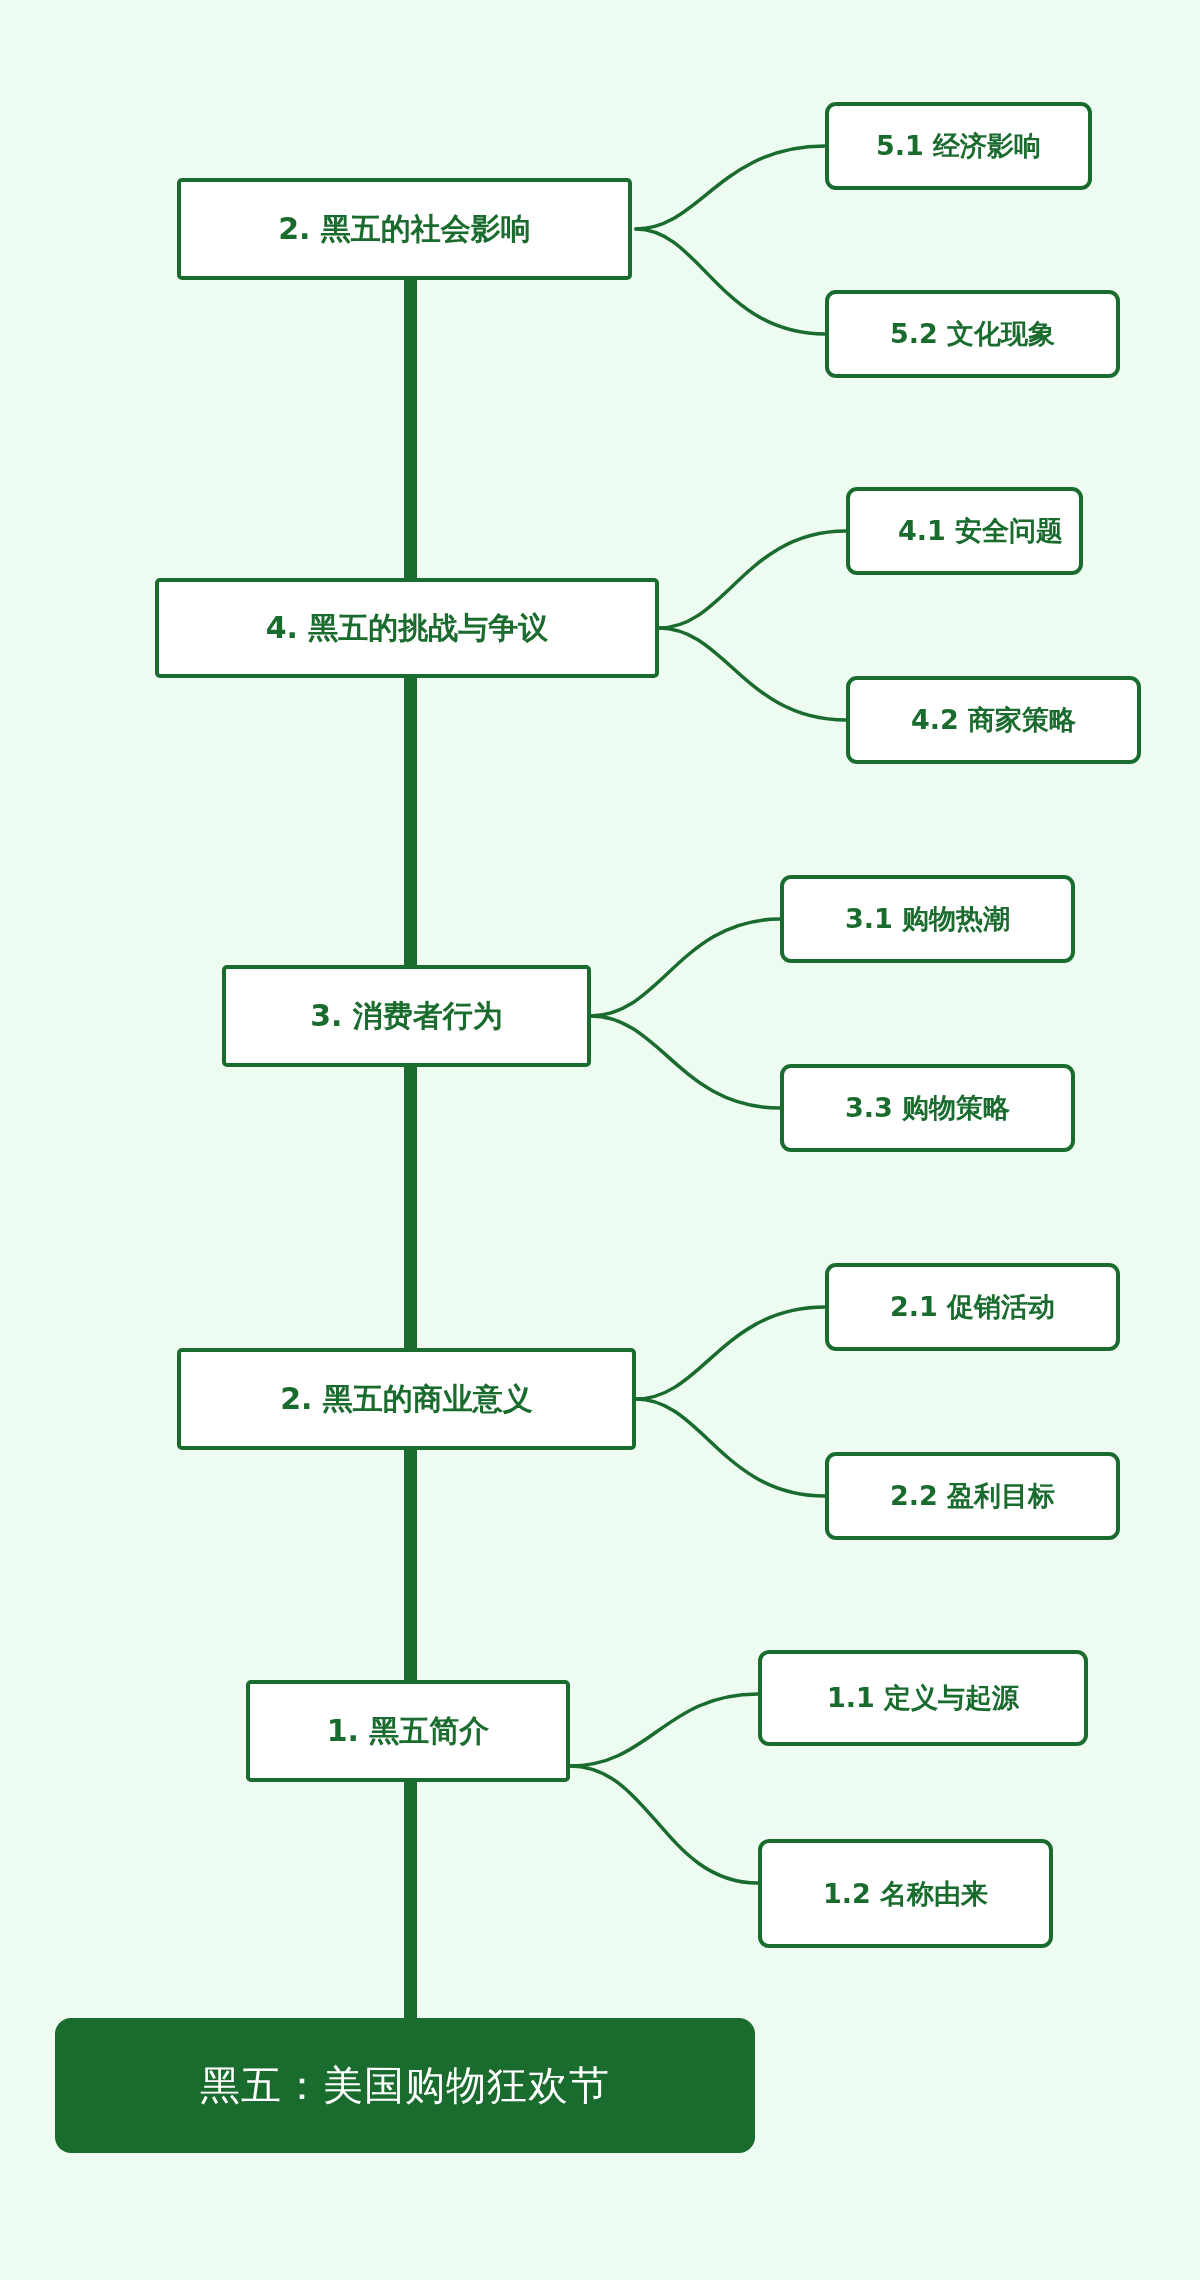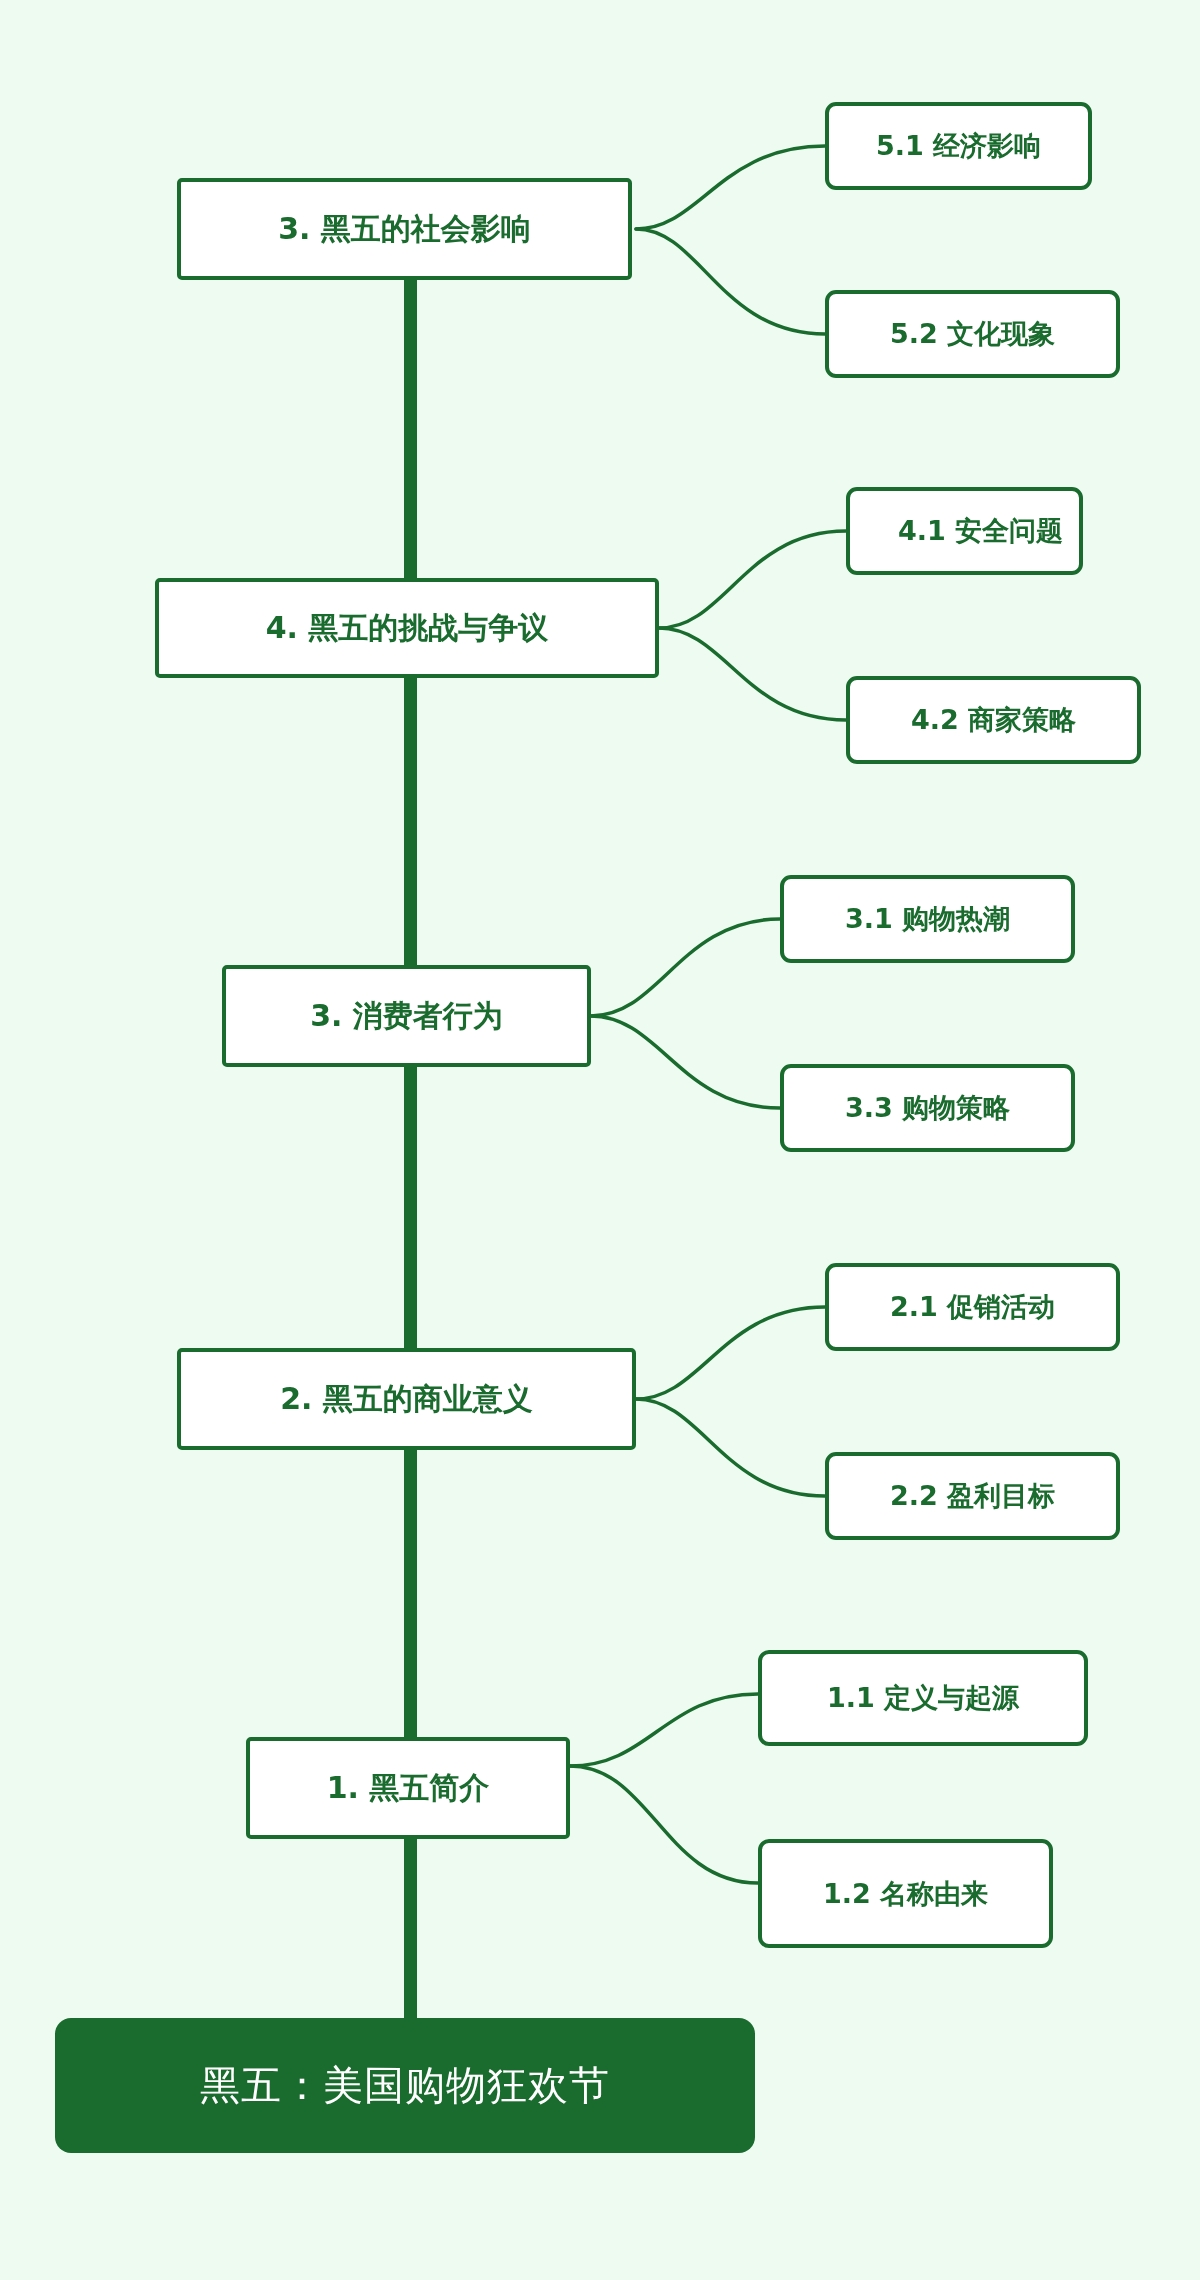--- a/index.html
+++ b/index.html
@@ -85,21 +85,21 @@
     <path d="M 591 1016 C 660 1016, 680 1108, 780 1108" fill="none" stroke="#1a6b2e" stroke-width="3.5" stroke-linecap="round"></path>
 
     <path d="M 636 1399 C 702 1399, 722 1307, 825 1307" fill="none" stroke="#1a6b2e" stroke-width="3.5" stroke-linecap="round"></path>
     <path d="M 636 1399 C 702 1399, 722 1496, 825 1496" fill="none" stroke="#1a6b2e" stroke-width="3.5" stroke-linecap="round"></path>
 
     <path d="M 570 1766 C 650 1766, 665 1694, 758 1694" fill="none" stroke="#1a6b2e" stroke-width="3.5" stroke-linecap="round"></path>
     <path d="M 570 1766 C 650 1766, 665 1883, 758 1883" fill="none" stroke="#1a6b2e" stroke-width="3.5" stroke-linecap="round"></path>
   </svg>
 
   <div class="node branch" style="left:177px; top:178px; width:455px; height:102px;">
-    <span>3. 黑五的社会影响</span>
+    <span>2. 黑五的社会影响</span>
   </div>
   <div class="node leaf" style="left:825px; top:102px; width:267px; height:88px;">
     <span>5.1 经济影响</span>
   </div>
   <div class="node leaf" style="left:825px; top:290px; width:295px; height:88px;">
     <span>5.2 文化现象</span>
   </div>
 
   <div class="node branch" style="left:155px; top:578px; width:504px; height:100px;">
     <span>4. 黑五的挑战与争议</span>
@@ -124,21 +124,21 @@
   <div class="node branch" style="left:177px; top:1348px; width:459px; height:102px;">
     <span>2. 黑五的商业意义</span>
   </div>
   <div class="node leaf" style="left:825px; top:1263px; width:295px; height:88px;">
     <span>2.1 促销活动</span>
   </div>
   <div class="node leaf" style="left:825px; top:1452px; width:295px; height:88px;">
     <span>2.2 盈利目标</span>
   </div>
 
-  <div class="node branch" style="left:246px; top:1737px; width:324px; height:102px;">
+  <div class="node branch" style="left:246px; top:1680px; width:324px; height:102px;">
     <span>1. 黑五简介</span>
   </div>
   <div class="node leaf" style="left:758px; top:1650px; width:330px; height:96px;">
     <span>1.1 定义与起源</span>
   </div>
   <div class="node leaf" style="left:758px; top:1839px; width:295px; height:109px;">
     <span>1.2 名称由来</span>
   </div>
 
   <div class="node root" style="left:55px; top:2018px; width:700px; height:135px;">

